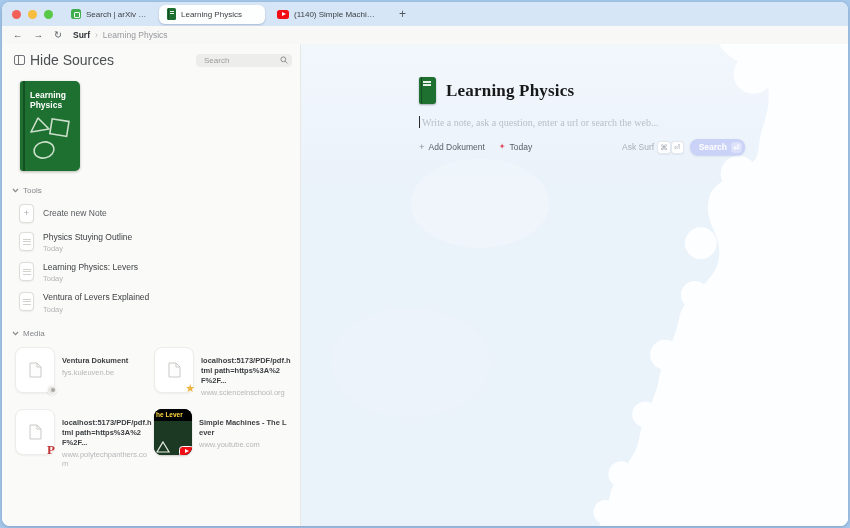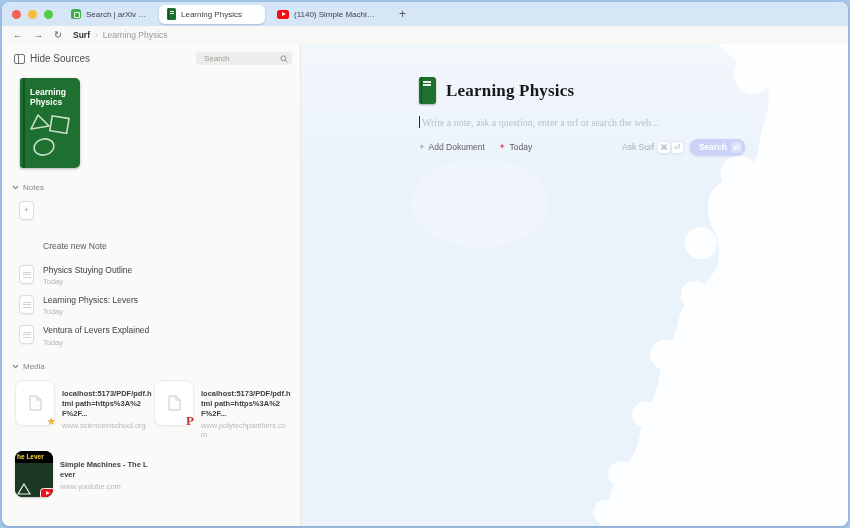--- a/index.html
+++ b/index.html
@@ -39,21 +39,21 @@
   .crumb-app{color:#2e3136;font-weight:700;}
   .crumb-sep{color:#babcbf;}
   .crumb-page{color:#96989c;}
 
   
   .app-body{flex:1;display:flex;min-height:0;}
 
   
   .sidebar{width:299px;flex:0 0 299px;background:#fafaf8;border-right:1px solid #e7e7e5;overflow:hidden;}
   .sidebar-top{display:flex;align-items:center;justify-content:space-between;padding:8px 8px 0 12px;}
-  .hide-sources{display:flex;align-items:center;gap:5px;color:#4b4e52;font-size:10px;background:none;border:0;padding:0;}
+  .hide-sources{display:flex;align-items:center;gap:5px;color:#4b4e52;font-size:14px;background:none;border:0;padding:0;}
   .panel-icon{width:11px;height:10px;border:1px solid #6f7control276;border:1px solid #6f7276;border-radius:2px;position:relative;}
   .panel-icon::before{content:"";position:absolute;left:2.5px;top:0;bottom:0;width:1px;background:#6f7276;}
   .search-box{width:96px;height:13px;background:#ededeb;border-radius:4px;display:flex;align-items:center;padding:0 4px 0 6px;gap:3px;}
   .search-box input{flex:1;min-width:0;border:0;background:transparent;outline:none;font-size:8px;color:#333;
     font-family:"Liberation Sans","DejaVu Sans",sans-serif;}
   .search-box input::placeholder{color:#9b9b98;}
 
   .book{margin:13px 0 0 18px;width:60px;height:90px;background:#1e7031;border-radius:3px 5px 5px 3px;
     position:relative;box-shadow:0 1px 3px rgba(0,0,0,.28);}
   .book::before{content:"";position:absolute;left:3px;top:0;bottom:0;width:1.5px;background:rgba(0,0,0,.28);}
@@ -63,21 +63,21 @@
   .section-head{display:flex;align-items:center;gap:4px;margin:15px 0 0 10px;color:#84878a;font-size:8px;background:none;border:0;padding:0;}
 
   .note-row{display:flex;gap:9px;margin:9px 0 0 17px;align-items:flex-start;}
   .note-icon{width:15px;height:19px;border:1px solid #deddda;border-radius:4px;background:#fff;flex:0 0 15px;
     display:flex;flex-direction:column;align-items:center;justify-content:center;gap:1.5px;
     box-shadow:0 .5px 1.5px rgba(0,0,0,.06);}
   .note-icon .ln{width:8px;height:1px;background:#d2d2cf;}
   .note-icon .plus{font-size:9px;color:#a9a9a6;line-height:1;}
   .note-title{font-size:8.5px;font-weight:500;color:#3e4144;line-height:1.2;}
   .note-date{font-size:7.5px;color:#b3b5b7;margin-top:2px;}
-  .create-label{font-size:8.5px;color:#55585c;line-height:19px;margin-top:36px;}
+  .create-label{font-size:8.5px;color:#55585c;line-height:19px;}
 
   .media-grid{display:grid;grid-template-columns:139px 1fr;margin:9px 0 0 13px;row-gap:12px;}
   .media-item{display:flex;gap:7px;align-items:flex-start;}
   .thumb{width:40px;height:46px;background:#fff;border:1px solid #ececea;border-radius:8px;position:relative;
     display:flex;align-items:center;justify-content:center;flex:0 0 40px;box-shadow:0 1px 2px rgba(0,0,0,.05);}
   .media-text{margin-top:9px;min-width:0;}
   .media-title{font-size:7.5px;font-weight:700;color:#3b3e41;line-height:1.35;word-break:break-all;max-width:90px;}
   .media-domain{font-size:7.5px;color:#b6b8ba;margin-top:2px;word-break:break-all;max-width:90px;}
   .badge{position:absolute;right:-3px;bottom:-3px;}
   .badge-favicon{width:10px;height:10px;border-radius:50%;background:#e9e7e4;border:1.5px solid #fff;
@@ -188,21 +188,21 @@
           <path d="M12 4 L23 15 L5 18 Z" fill="none" stroke="#c9dfc9" stroke-width="1.6" stroke-linejoin="round"></path>
           <rect x="25" y="6" width="17" height="15" fill="none" stroke="#c9dfc9" stroke-width="1.6" transform="rotate(9 33 13)"></rect>
           <ellipse cx="18" cy="36" rx="10" ry="8" fill="none" stroke="#c9dfc9" stroke-width="1.6" transform="rotate(-12 18 36)"></ellipse>
         </svg>
       </div>
 
       <button class="section-head">
         <svg width="7" height="5" viewBox="0 0 7 5">
           <path d="M1 1 L3.5 3.6 L6 1" fill="none" stroke="#84878a" stroke-width="1.1"></path>
         </svg>
-        <span>Notes</span>
+        <span>Tools</span>
       </button>
 
       <div class="note-row">
         <span class="note-icon">
           <span class="plus">+</span>
         </span>
         <span class="create-label">Create new Note</span>
       </div>
 
       <div class="note-row">
@@ -241,20 +241,33 @@
 
       <button class="section-head">
         <svg width="7" height="5" viewBox="0 0 7 5">
           <path d="M1 1 L3.5 3.6 L6 1" fill="none" stroke="#84878a" stroke-width="1.1"></path>
         </svg>
         <span>Media</span>
       </button>
 
       <div class="media-grid">
 
+        <div class="media-item">
+          <span class="thumb">
+            <svg width="13" height="16" viewBox="0 0 13 16">
+              <path d="M1 1 h7 l4 4 v10 h-11 z" fill="#fdfdfd" stroke="#c9c9c7" stroke-width="1"></path>
+              <path d="M8 1 v4 h4" fill="none" stroke="#c9c9c7" stroke-width="1"></path>
+            </svg>
+            <span class="badge badge-favicon"></span>
+          </span>
+          <span class="media-text">
+            <div class="media-title">Ventura Dokument</div>
+            <div class="media-domain">fys.kuleuven.be</div>
+          </span>
+        </div>
 
         <div class="media-item">
           <span class="thumb">
             <svg width="13" height="16" viewBox="0 0 13 16">
               <path d="M1 1 h7 l4 4 v10 h-11 z" fill="#fdfdfd" stroke="#c9c9c7" stroke-width="1"></path>
               <path d="M8 1 v4 h4" fill="none" stroke="#c9c9c7" stroke-width="1"></path>
             </svg>
             <span class="badge badge-star">★</span>
           </span>
           <span class="media-text">

